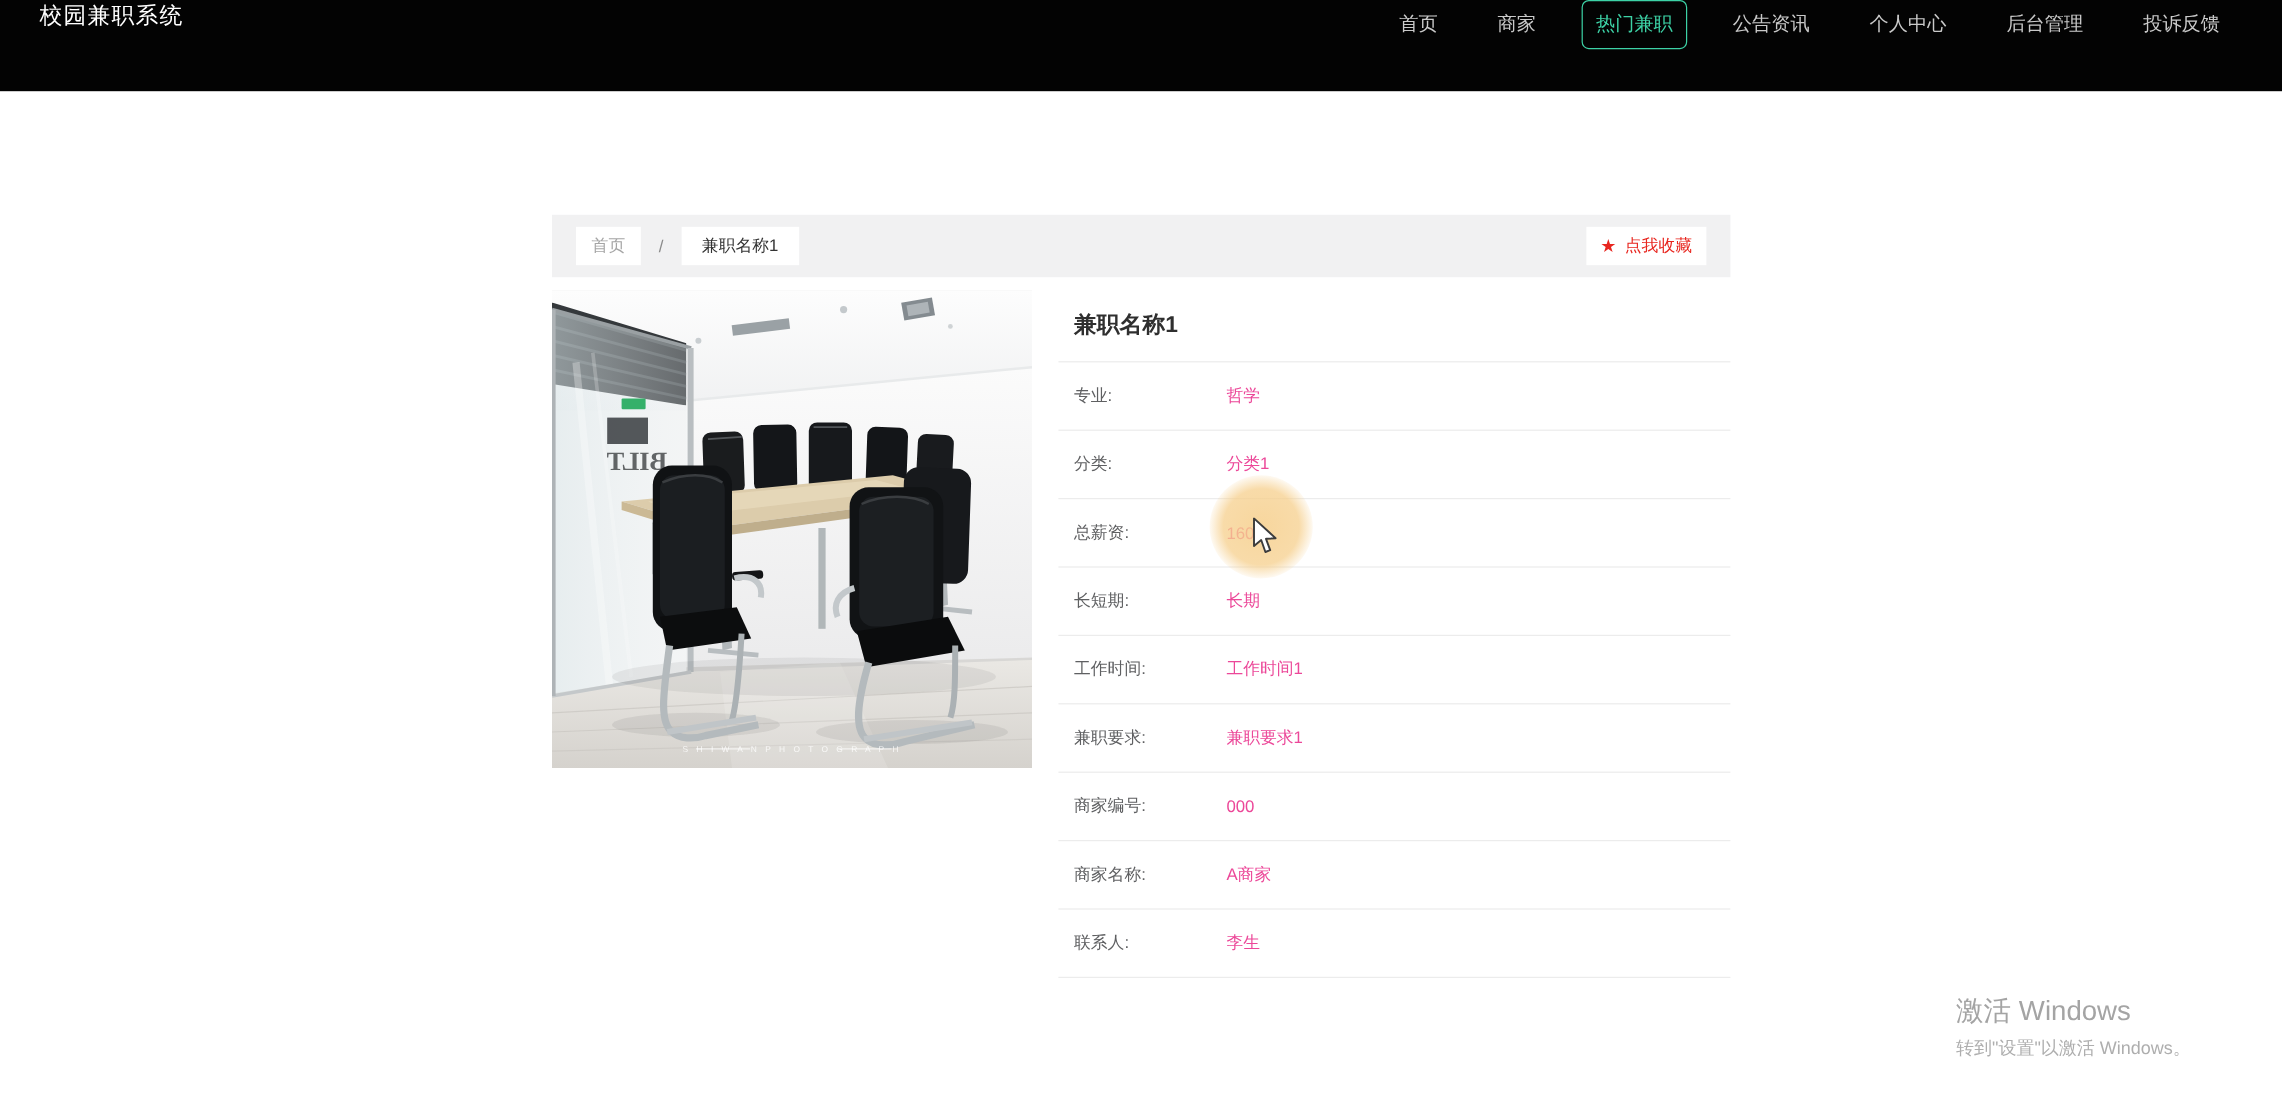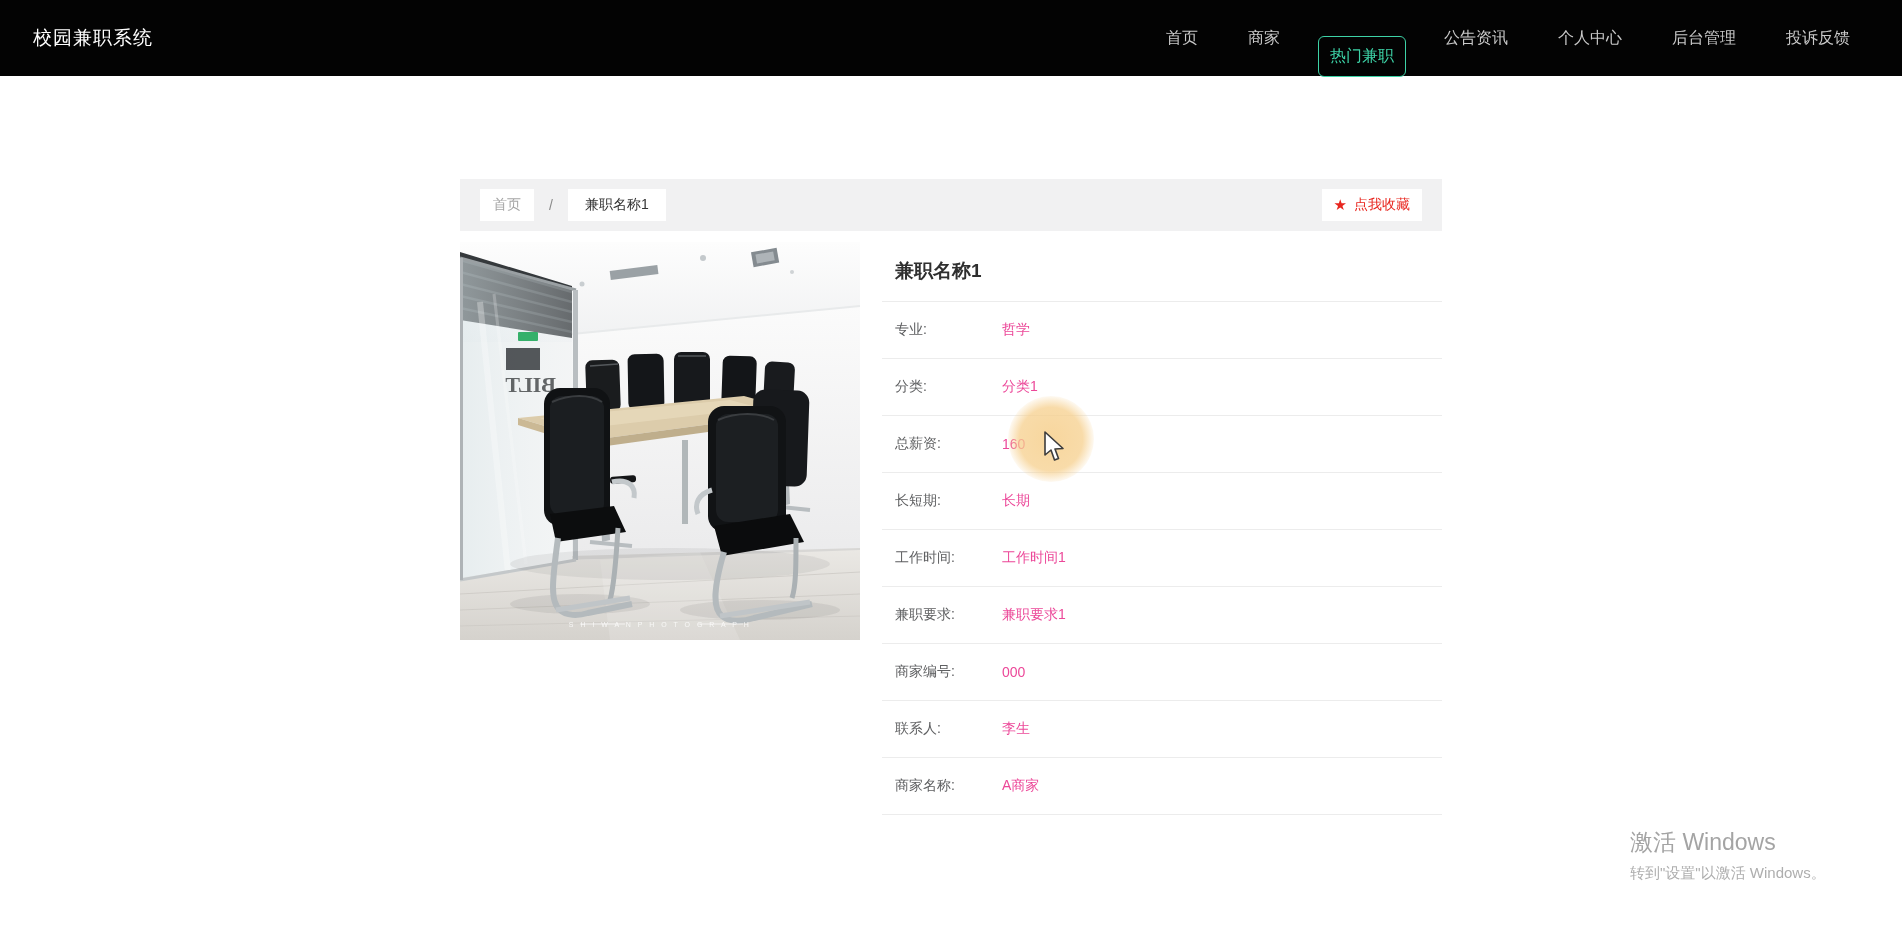--- a/index.html
+++ b/index.html
@@ -9,21 +9,21 @@
     background: #ffffff;
     color: #333;
     position: relative;
   }
 
   
   .navbar {
     height: 76px;
     background: #030303;
     display: flex;
-    align-items: center;
+    align-items: flex-start;
     justify-content: space-between;
     padding: 0 40px 0 33px;
   }
   .brand {
     color: #ffffff;
     font-size: 19px;
     letter-spacing: 1px;
     cursor: pointer;
   }
   .nav {
@@ -36,21 +36,20 @@
     font-size: 16px;
     padding: 9px 11px;
     border: 1px solid transparent;
     cursor: pointer;
     white-space: nowrap;
   }
   .nav-item.active {
     color: #3dd2a6;
     border: 1px solid #3dd2a6;
     border-radius: 6px;
-    margin-top: 37px;
   }
 
   
   .container {
     width: 982px;
     margin: 103px auto 0 auto;
   }
 
   
   .crumb-bar {
@@ -110,20 +109,21 @@
     padding: 16px 0 17px 13px;
     border-bottom: 1px solid #ececec;
   }
   .field-row {
     height: 57px;
     display: flex;
     align-items: center;
     padding-left: 13px;
     border-bottom: 1px solid #ececec;
     font-size: 14px;
+    gap: 20px;
   }
   .field-label { width: 107px; color: #5f6062; flex: none; }
   .field-value { color: #ec4899; }
 
   
   .cursor-highlight {
     position: absolute;
     left: 1008px;
     top: 396px;
     width: 86px;
@@ -320,26 +320,26 @@
       </div>
       <div class="field-row">
         <span class="field-label">兼职要求:</span>
         <span class="field-value">兼职要求1</span>
       </div>
       <div class="field-row">
         <span class="field-label">商家编号:</span>
         <span class="field-value">000</span>
       </div>
       <div class="field-row">
+        <span class="field-label">商家名称:</span>
+        <span class="field-value">A商家</span>
+      </div>
+      <div class="field-row">
         <span class="field-label">联系人:</span>
         <span class="field-value">李生</span>
-      </div>
-      <div class="field-row">
-        <span class="field-label">商家名称:</span>
-        <span class="field-value">A商家</span>
       </div>
     </div>
   </div>
 </div>
 
 <div class="cursor-highlight"></div>
 <svg class="mouse-cursor" width="22" height="32" viewBox="0 0 22 32">
   <path d="M1,1 L1,24 L7,19 L10.5,29 L14.5,27.5 L11,18 L19,17.5 Z" fill="#ffffff" stroke="#3c3c3c" stroke-width="1.6" stroke-linejoin="round"></path>
 </svg>
 

